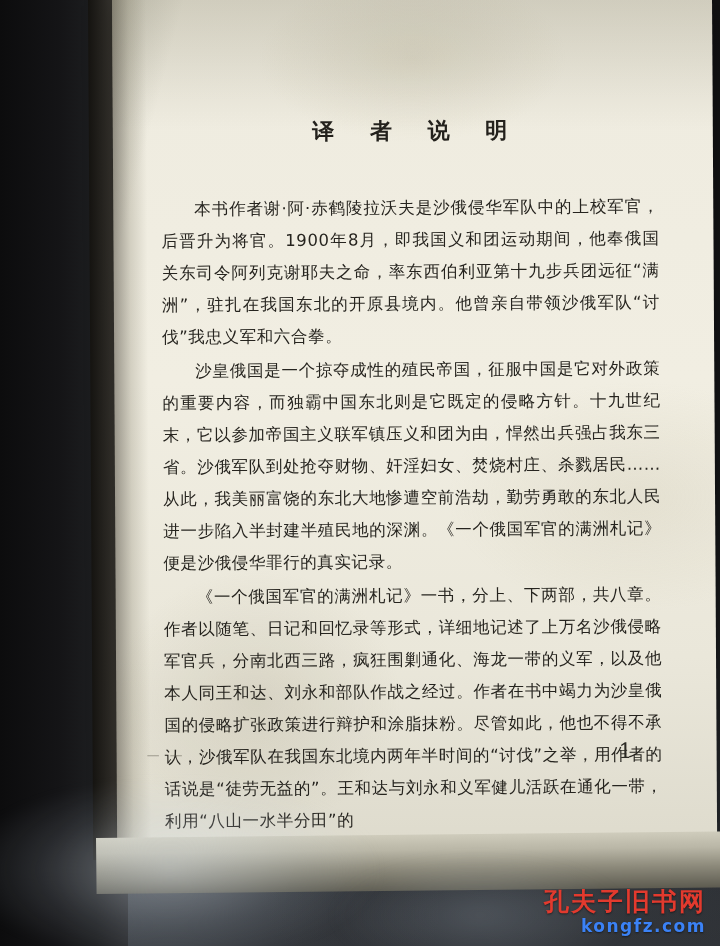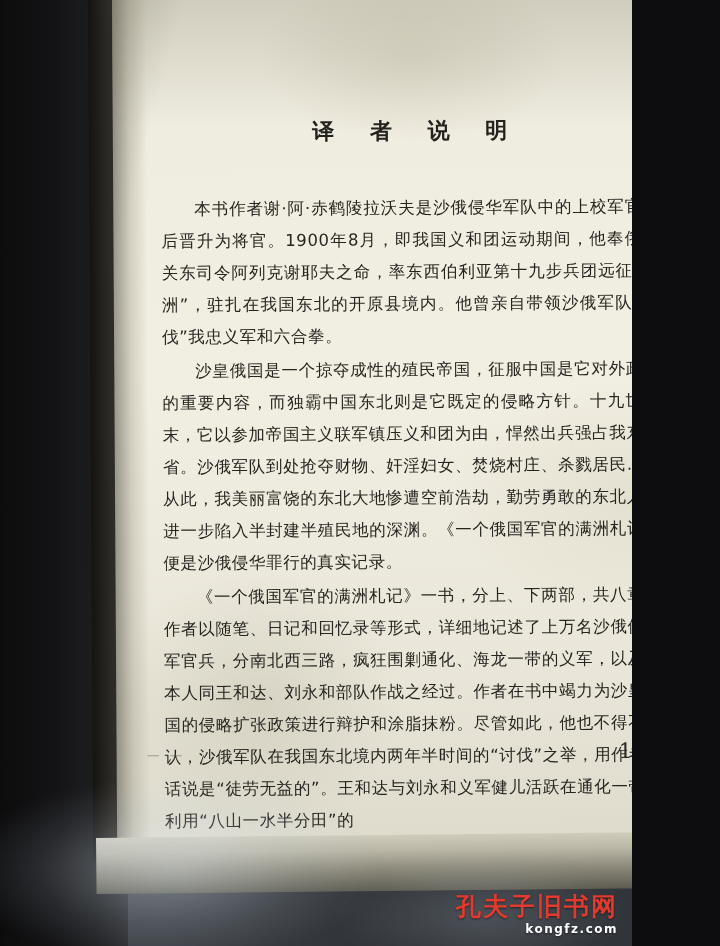--- a/index.html
+++ b/index.html
@@ -8,21 +8,21 @@
   }
   body {
     width: 720px;
     height: 946px;
     overflow: hidden;
     background: #0d0d0f;
     font-family: "DejaVu Sans", sans-serif;
   }
   .photo {
     position: relative;
-    width: 632px;
+    width: 720px;
     height: 946px;
     background: #1a1a1c;
     overflow: hidden;
   }
   
   .backdrop {
     position: absolute;
     inset: 0;
     background:
       radial-gradient(ellipse 460px 300px at 120px 900px, rgba(120,130,140,0.30), rgba(0,0,0,0) 70%),
@@ -176,23 +176,23 @@
   .wm-cn {
     font-family: "DejaVu Sans", sans-serif;
     font-size: 25px;
     font-weight: 700;
     color: #e23a2e;
     letter-spacing: 2px;
     text-shadow: 0 1px 2px rgba(0,0,0,0.5);
   }
   .wm-en {
     font-family: "DejaVu Sans", sans-serif;
-    font-size: 12px;
+    font-size: 17px;
     font-weight: 700;
-    color: #ffffff;
+    color: #3b82f6;
     letter-spacing: 1.5px;
     margin-top: 3px;
     text-shadow: 0 1px 2px rgba(0,0,0,0.5);
   }
 </style>
 </head>
 <body>
 
 <div class="photo">
   <div class="backdrop"></div>

